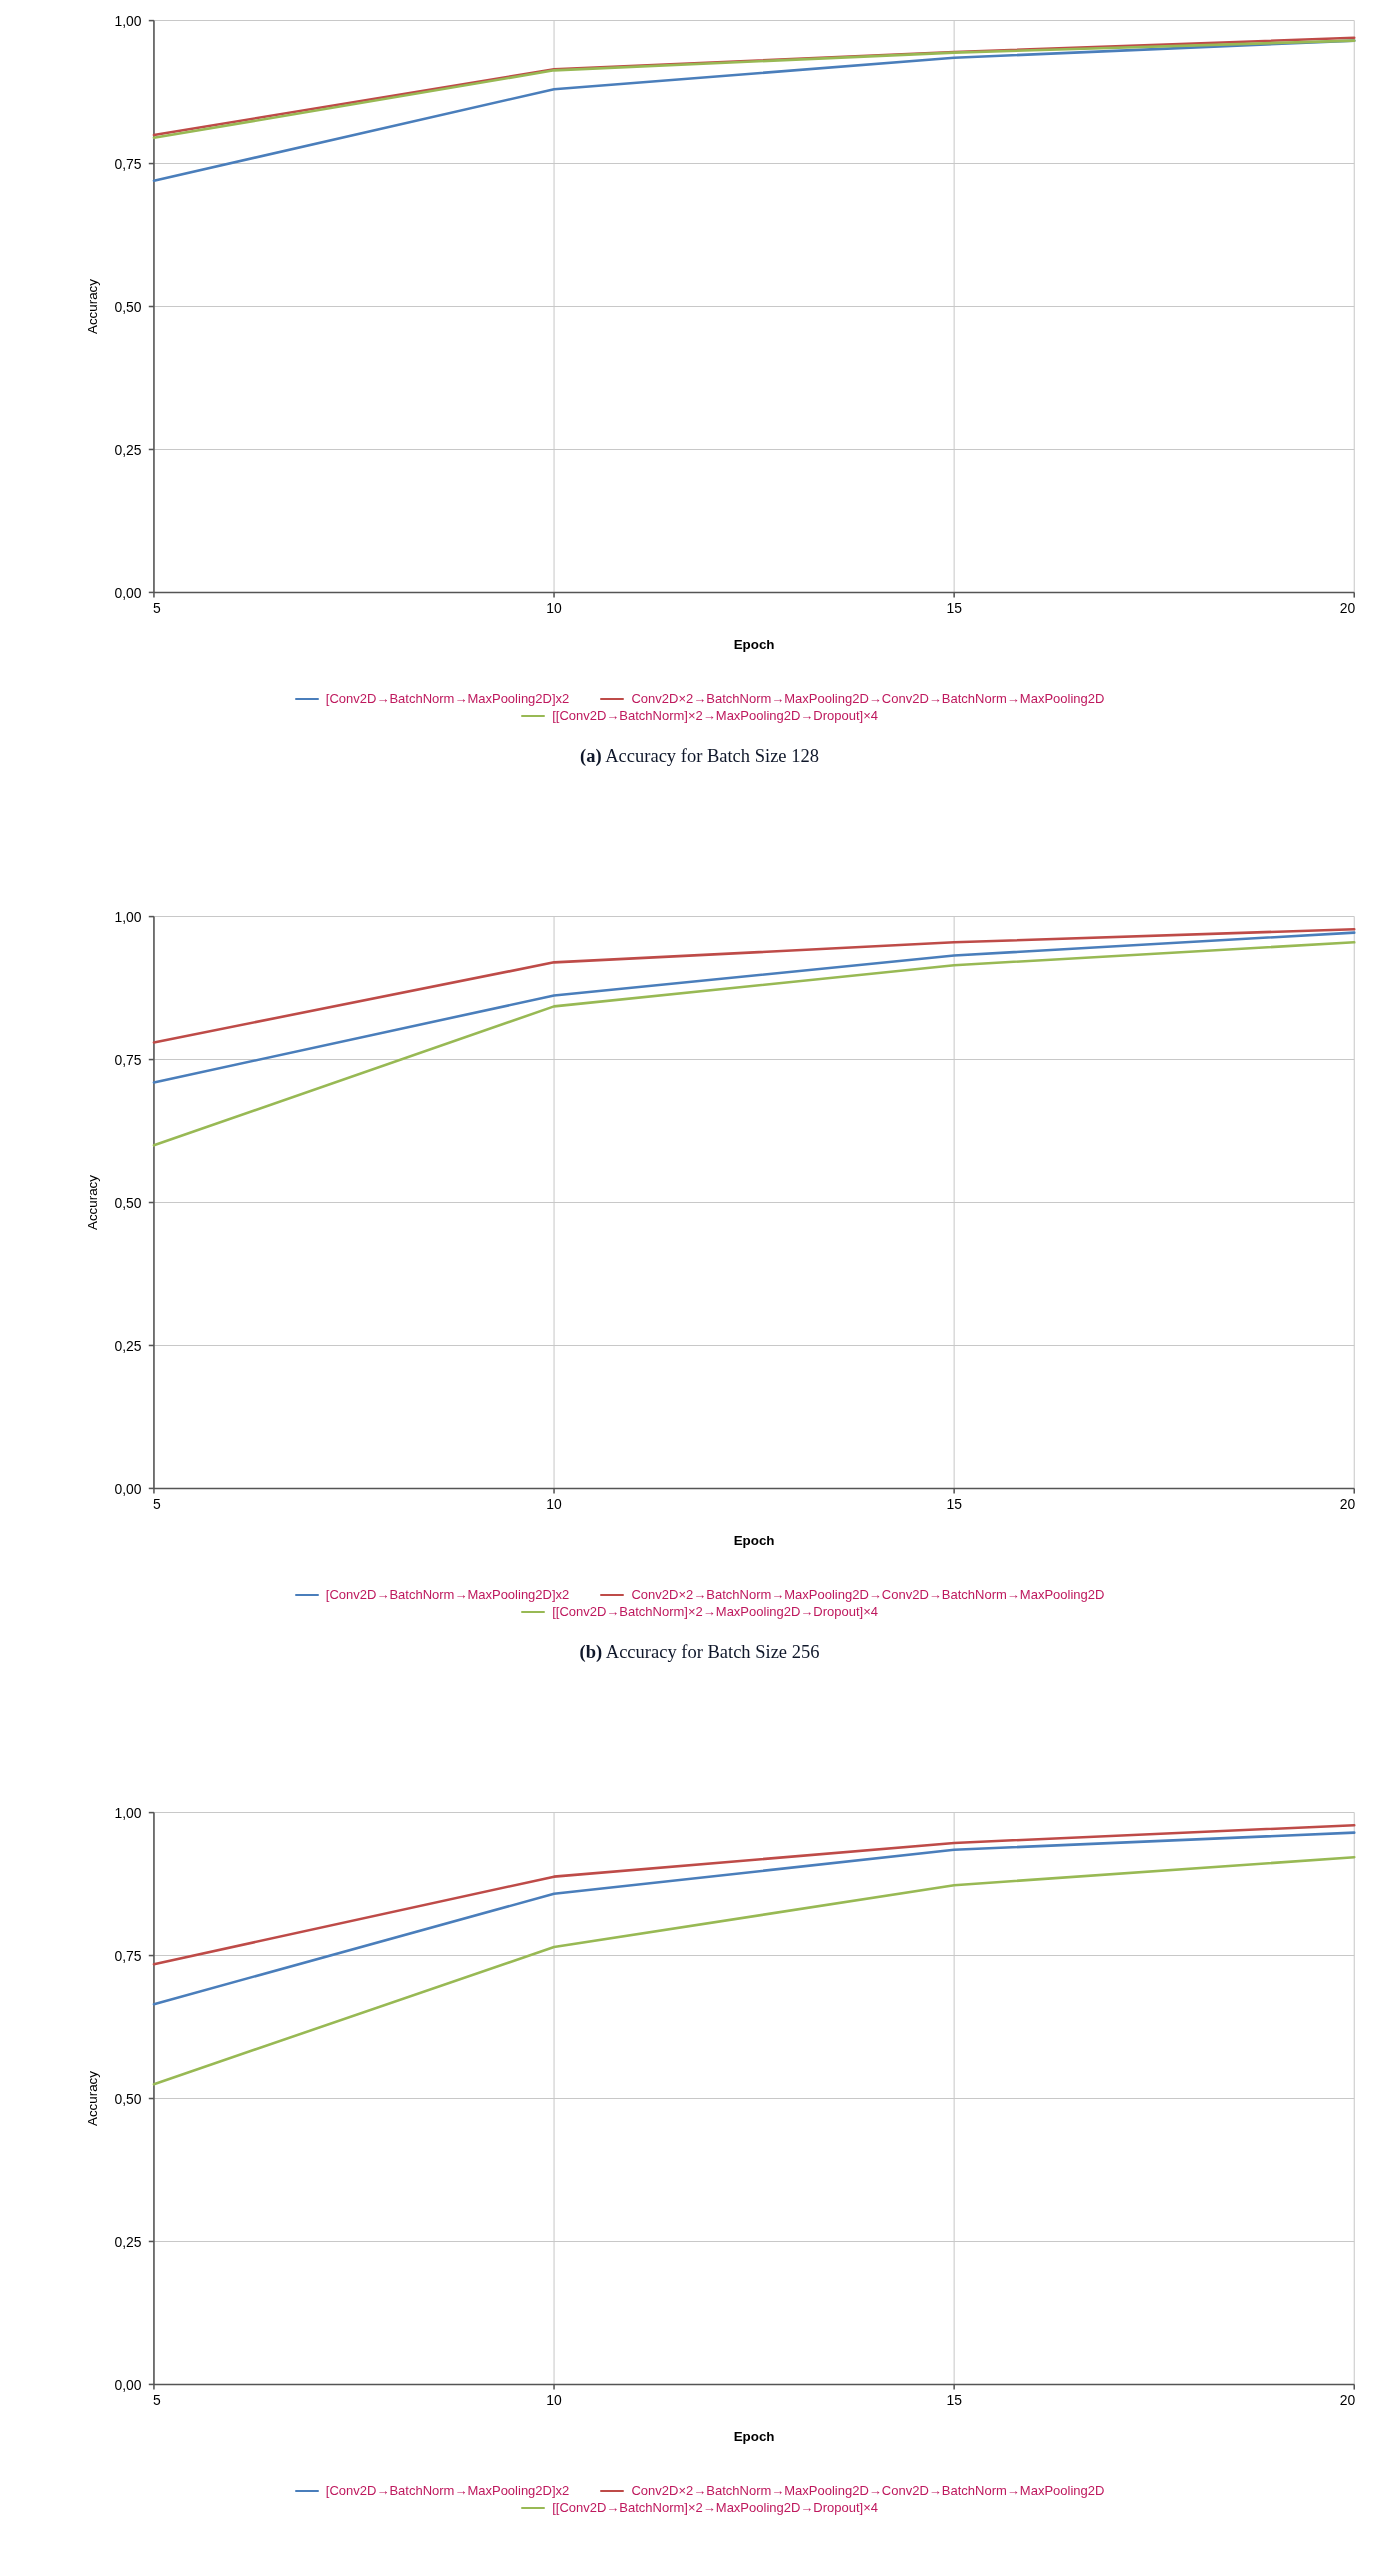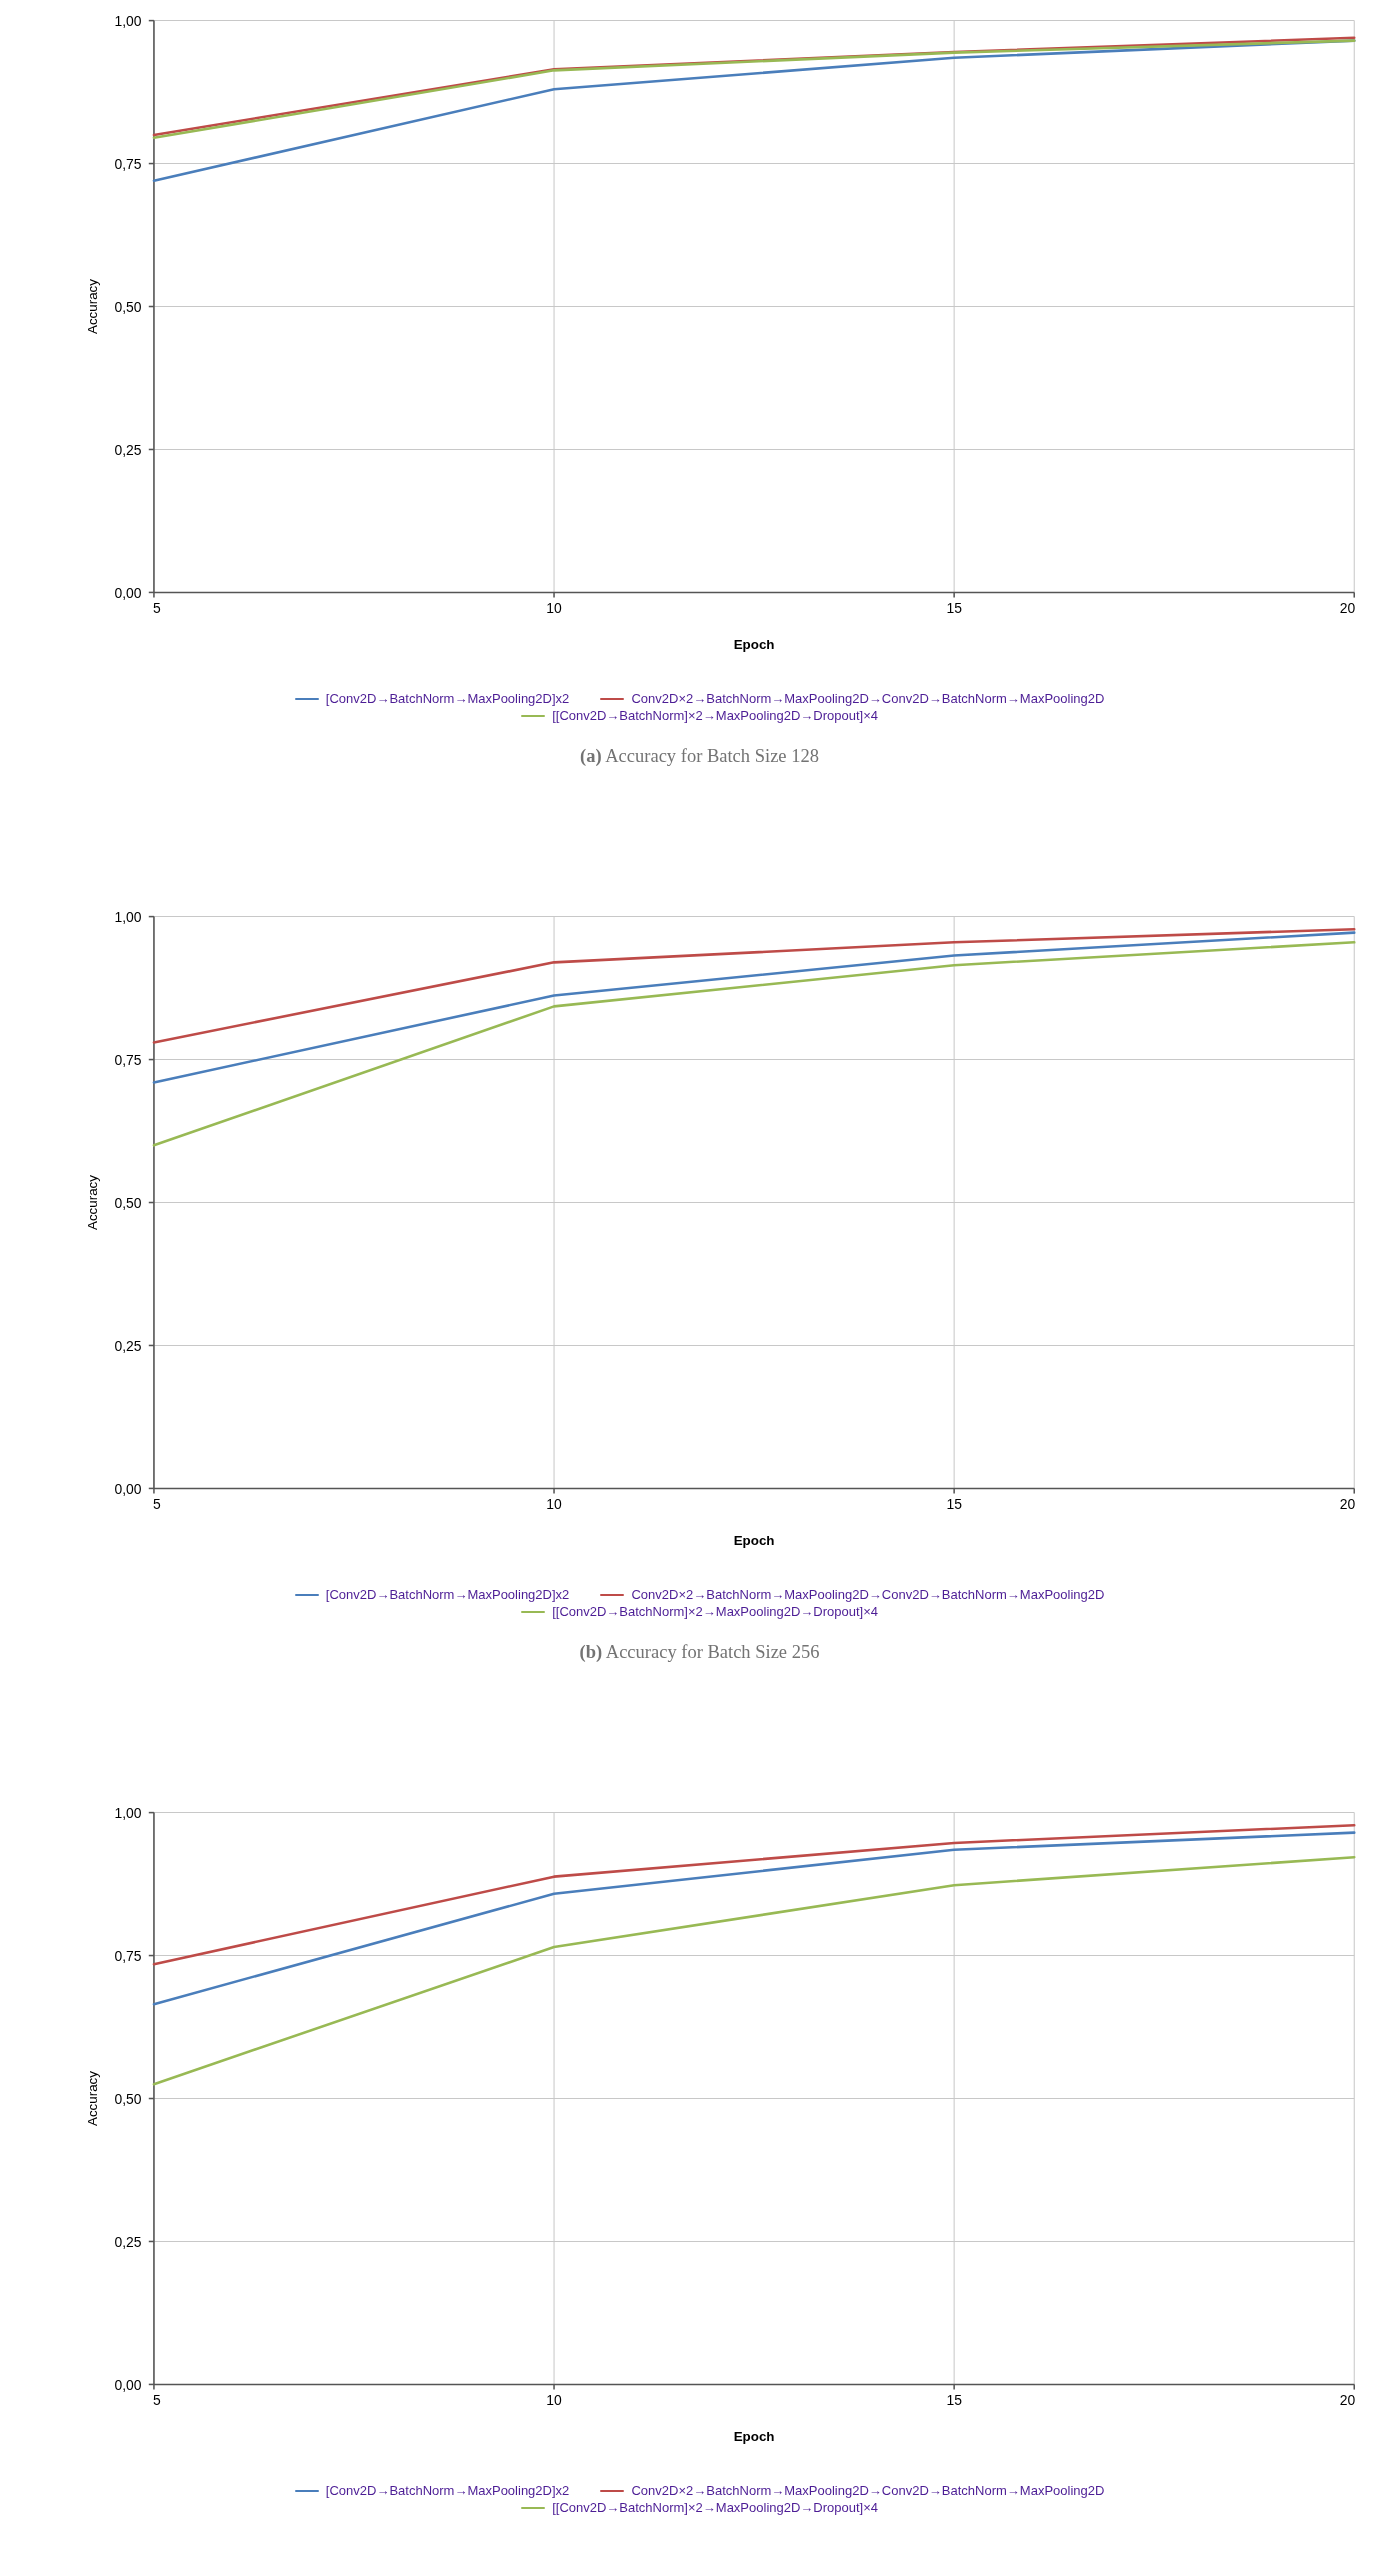--- a/index.html
+++ b/index.html
@@ -28,21 +28,21 @@
   .chart-area {
     position: relative;
     margin: 0 auto;
     box-sizing: border-box;
   }
   .legend {
     position: relative;
     width: 100%;
     text-align: center;
     font-size: 13px;
-    color: #4c1d95;
+    color: #be185d;
   }
   .legend-row {
     display: flex;
     justify-content: center;
     align-items: center;
     gap: 31px;
     margin-top: 2.1px;
   }
   .legend-item {
     display: inline-flex;
@@ -53,21 +53,21 @@
   .legend-swatch {
     display: inline-block;
     width: 24px;
     height: 2.6px;
     border-radius: 1px;
   }
   .caption {
     text-align: center;
     font-family: "Liberation Serif", serif;
     font-size: 18.5px;
-    color: #737373;
+    color: #0f172a;
     margin-top: 23px;
   }
   .caption b {
     font-weight: bold;
   }
   svg { display: block; }
 </style>
 </head>
 <body>
 

